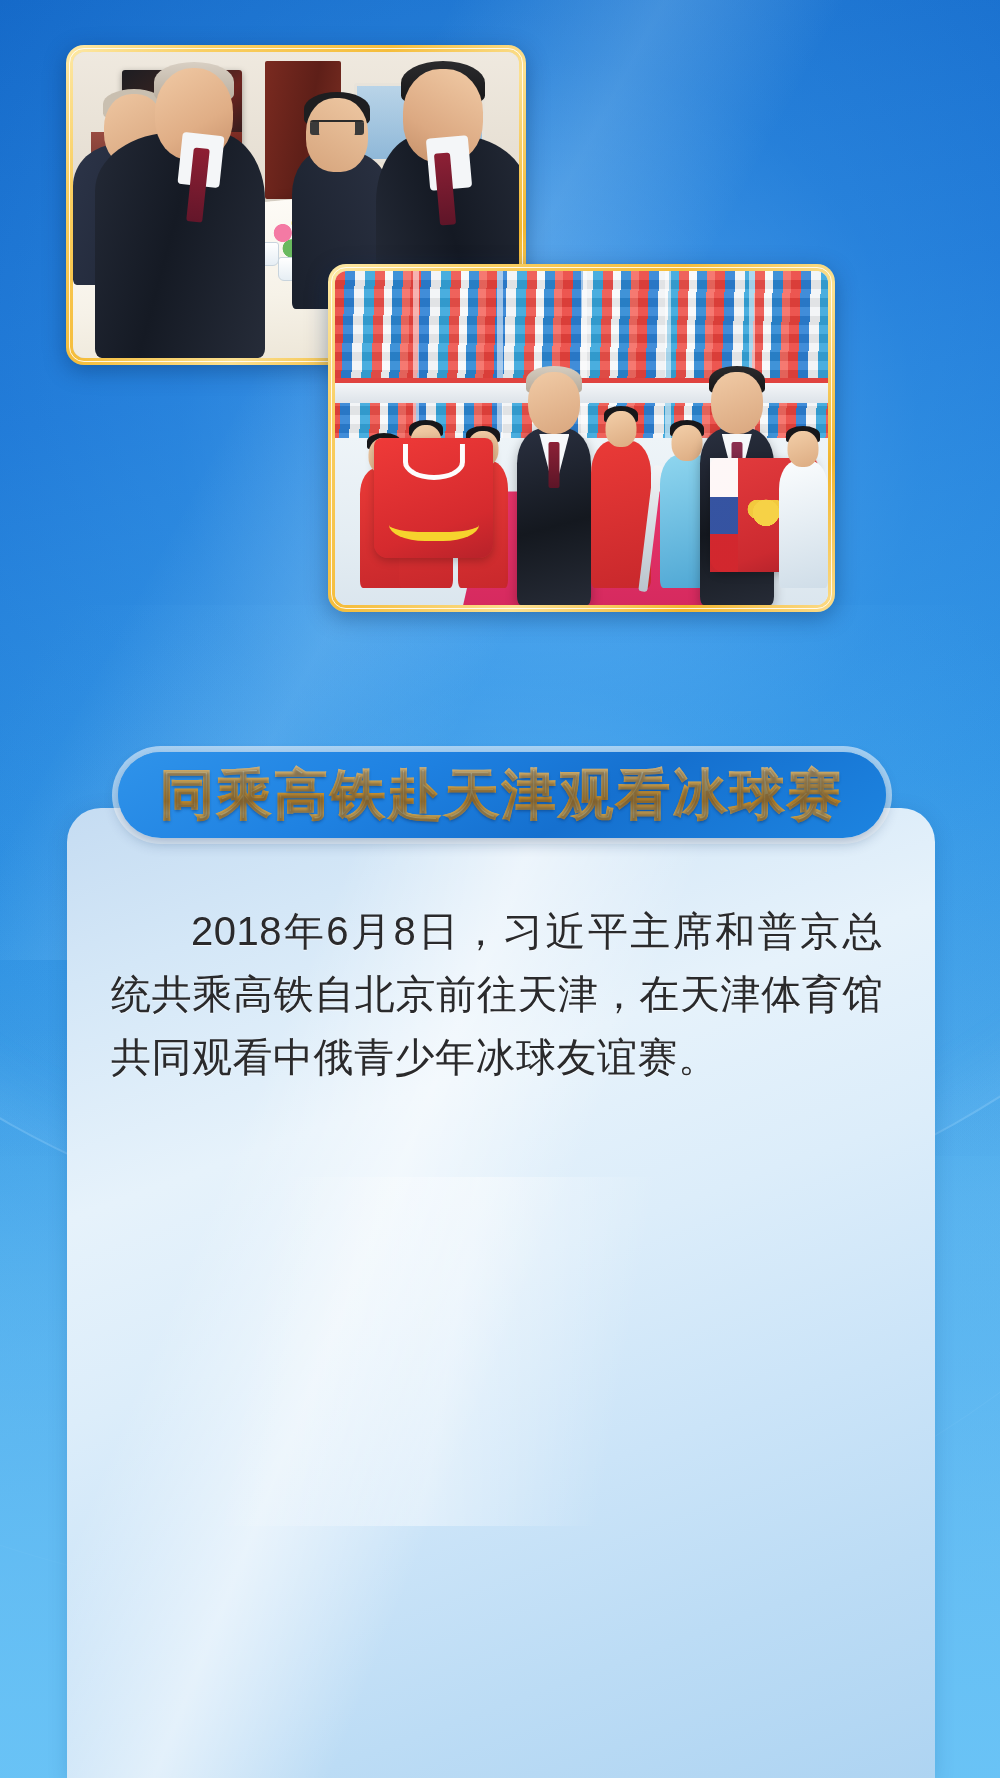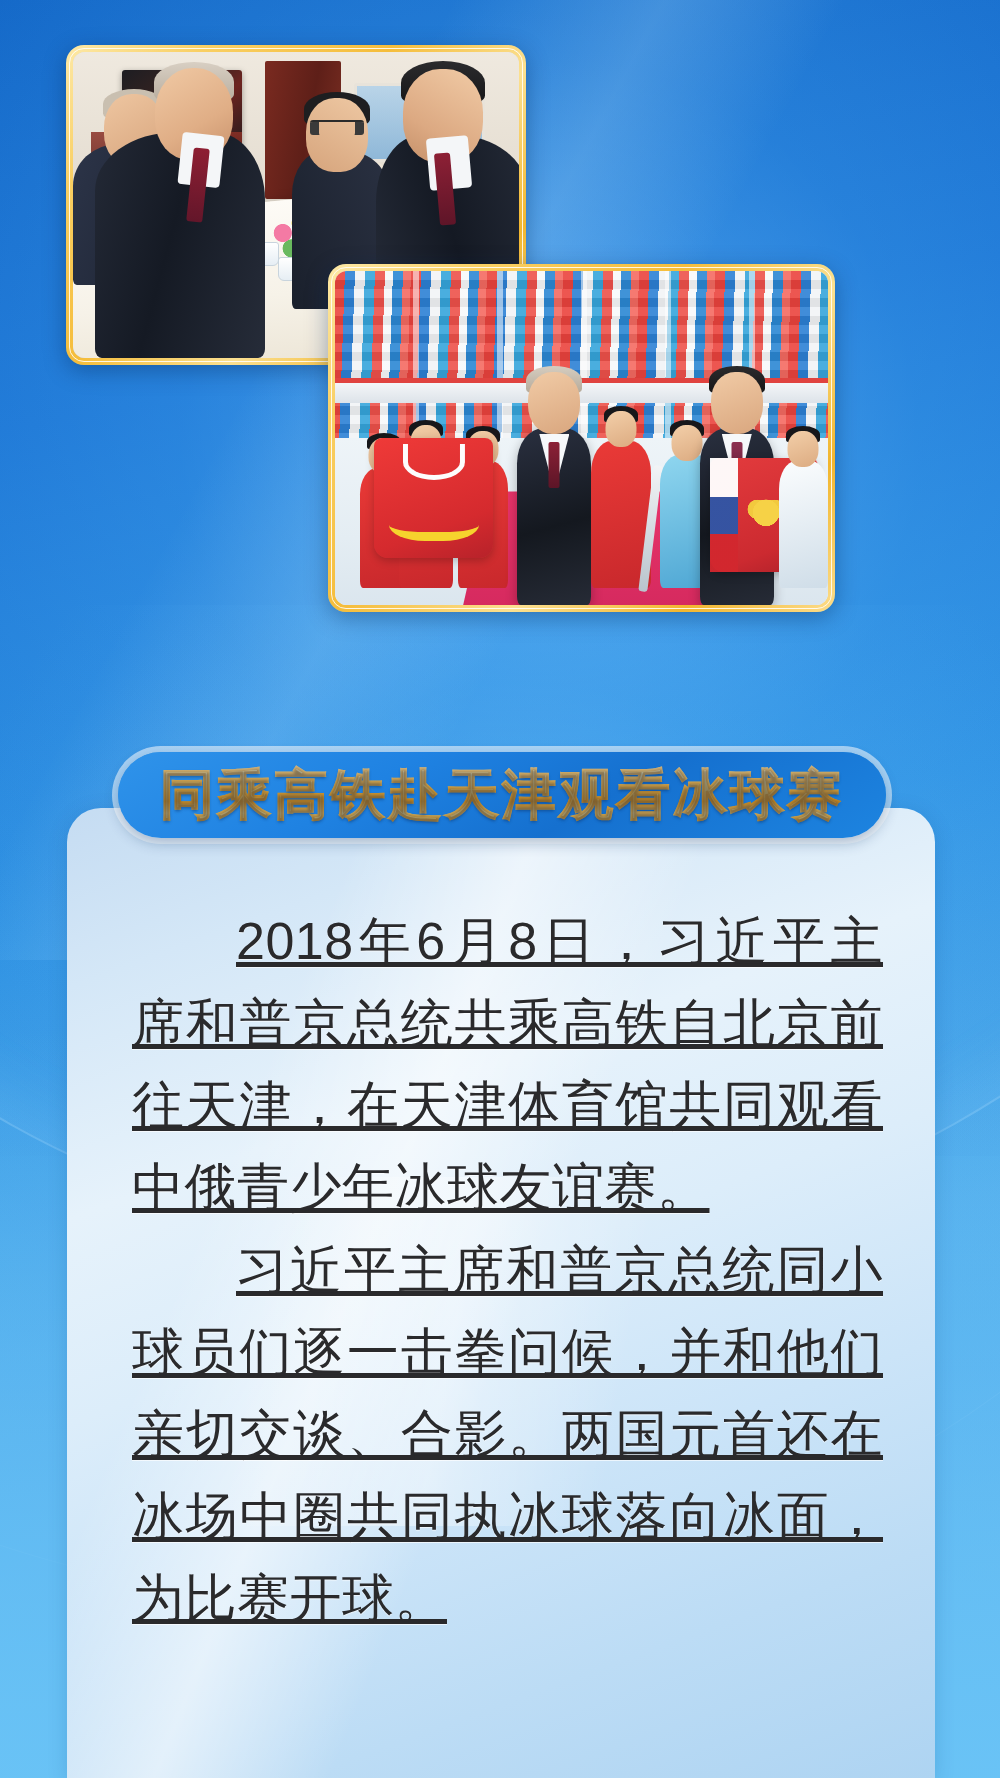--- a/index.html
+++ b/index.html
@@ -428,28 +428,27 @@
     position: absolute; left: -20%; top: 38%; width: 140%; height: 36%;
     background: linear-gradient(100deg,
       rgba(255,255,255,0) 30%,
       rgba(255,255,255,0.42) 46%,
       rgba(255,255,255,0) 60%);
     pointer-events: none;
   }
 
   .body-text {
     position: relative;
-    margin: 92px 52px 0 65px;
-    font-size: 52px;
+    margin: 92px 52px 0 44px;
+    font-size: 40px;
     line-height: 1.58;
     color: #2a2a2c;
     letter-spacing: 0.5px;
     text-align: justify;
     text-justify: inter-character;
-    text-decoration: underline;
   }
   .body-text p {
     margin: 0;
     text-indent: 2em;
     text-shadow: 0 1px 1px rgba(255,255,255,0.65);
   }
 
   
   .title-banner {
     position: absolute;
@@ -594,21 +593,20 @@
         </div>
       </div>
     </div>
   </div>
 
   <div class="text-panel">
     <div class="sheen"></div>
     <div class="sheen2"></div>
     <div class="body-text">
       <p>2018年6月8日，习近平主席和普京总统共乘高铁自北京前往天津，在天津体育馆共同观看中俄青少年冰球友谊赛。</p>
-      <p>习近平主席和普京总统同小球员们逐一击拳问候，并和他们亲切交谈、合影。两国元首还在冰场中圈共同执冰球落向冰面，为比赛开球。</p>
     </div>
   </div>
 
   <div class="title-banner">
     <div class="title-text">同乘高铁赴天津观看冰球赛</div>
   </div>
 
 </div>
 
 </body></html>

